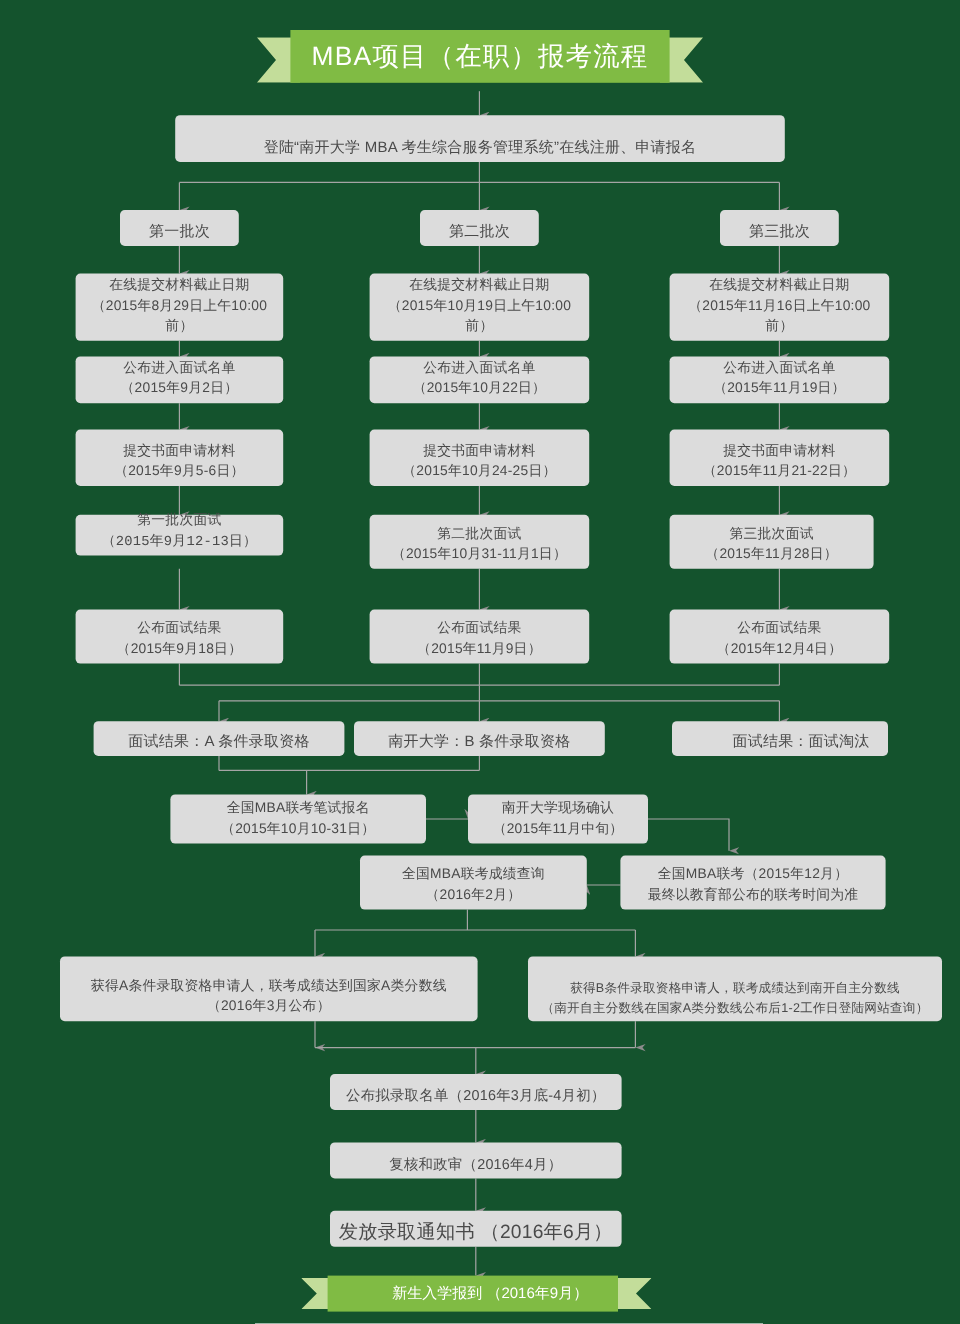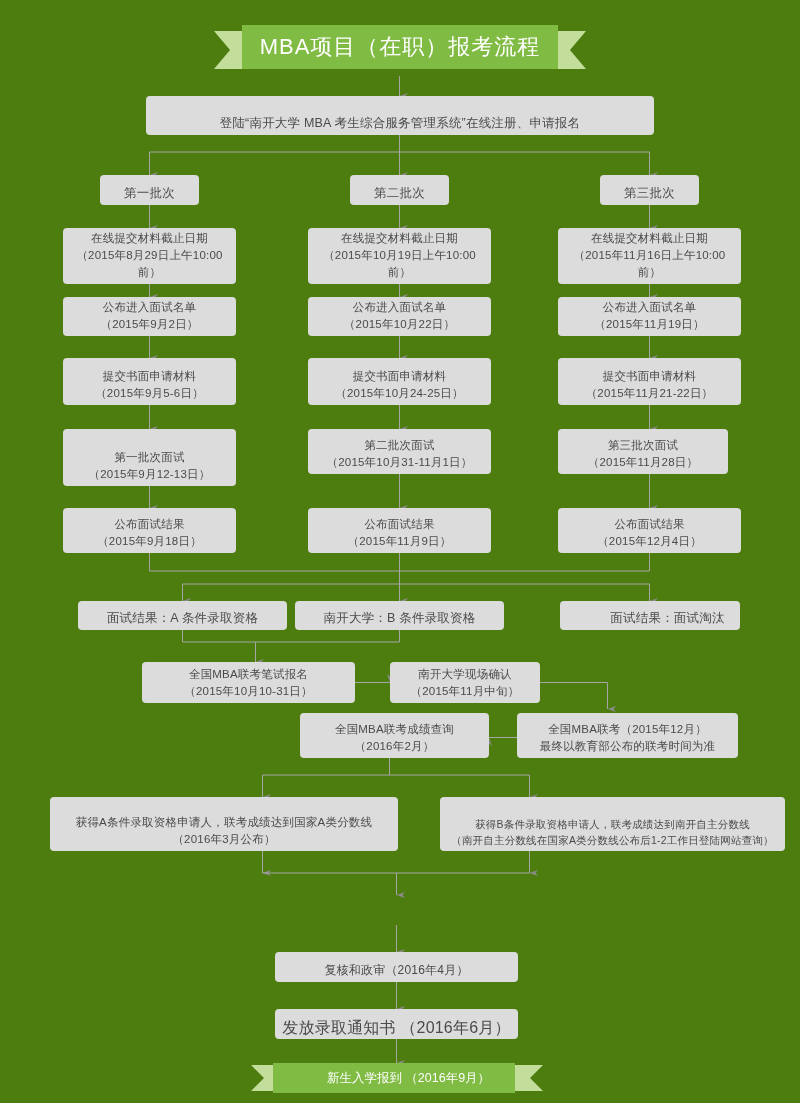--- a/index.html
+++ b/index.html
@@ -5,21 +5,21 @@
   html,body{margin:0;padding:0;background:#ffffff;}
   body{
     font-family:"Liberation Sans","DejaVu Sans",sans-serif;
     -webkit-font-smoothing:antialiased;
   }
   #canvas{
     position:relative;
     width:800px;
     height:1103px;
     overflow:hidden;
-    background:#4d7c0f;
+    background:#14532d;
   }
   #wires{
     position:absolute;
     left:0; top:0;
     width:800px; height:1103px;
     pointer-events:none;
   }
 
   
   .box{
@@ -189,21 +189,21 @@
     <span class="l2">（2015年8月29日上午10:00前）</span>
   </div>
   <div class="box" style="left:63px;top:297px;width:173px;height:39px;">
     <span class="l2">公布进入面试名单</span>
     <span class="l2">（2015年9月2日）</span>
   </div>
   <div class="box" style="left:63px;top:358px;width:173px;height:47px;">
     <span class="l2">提交书面申请材料</span>
     <span class="l2">（2015年9月5-6日）</span>
   </div>
-  <div class="box" style="left:63px;top:429px;width:173px;height:57px;">
+  <div class="box" style="left:63px;top:429px;width:173px;height:34px;font-family:Liberation Mono, monospace;">
     <span class="l2">第一批次面试</span>
     <span class="l2">（2015年9月12-13日）</span>
   </div>
   <div class="box" style="left:63px;top:508px;width:173px;height:45px;">
     <span class="l2">公布面试结果</span>
     <span class="l2">（2015年9月18日）</span>
   </div>
 
   <div class="box" style="left:308px;top:228px;width:183px;height:56px;">
     <span class="l2">在线提交材料截止日期</span>
@@ -276,20 +276,23 @@
 
   <div class="box" style="left:50px;top:797px;width:348px;height:54px;">
     <span class="l2">获得A条件录取资格申请人，联考成绩达到国家A类分数线</span>
     <span class="l2">（2016年3月公布）</span>
   </div>
   <div class="box" style="left:440px;top:797px;width:345px;height:54px;font-size:10.5px;line-height:16px;">
     <span class="l2">获得B条件录取资格申请人，联考成绩达到南开自主分数线</span>
     <span class="l2">（南开自主分数线在国家A类分数线公布后1-2工作日登陆网站查询）</span>
   </div>
 
+  <div class="box" style="left:275px;top:895px;width:243px;height:30px;font-size:12px;">
+    <span>公布拟录取名单（2016年3月底-4月初）</span>
+  </div>
   <div class="box" style="left:275px;top:952px;width:243px;height:30px;font-size:12px;">
     <span>复核和政审（2016年4月）</span>
   </div>
   <div class="box" style="left:275px;top:1009px;width:243px;height:30px;font-size:16px;">
     <span>发放录取通知书 （2016年6月）</span>
   </div>
 
   <div class="ribbon" id="banner-bottom" style="left:251px;top:1063px;width:292px;">
     <div class="tail left"></div>
     <div class="tail right"></div>

